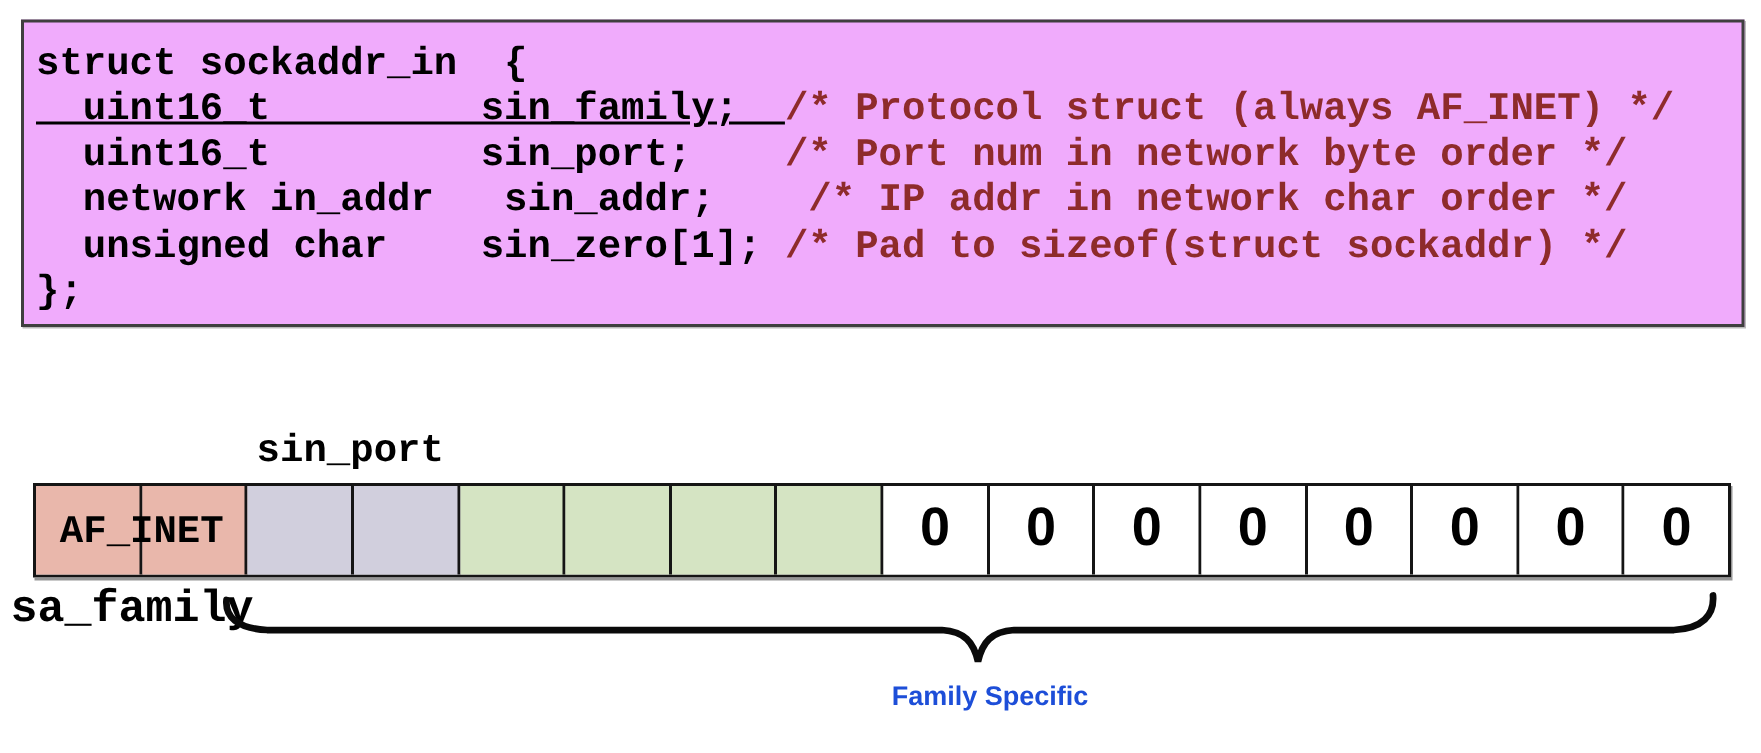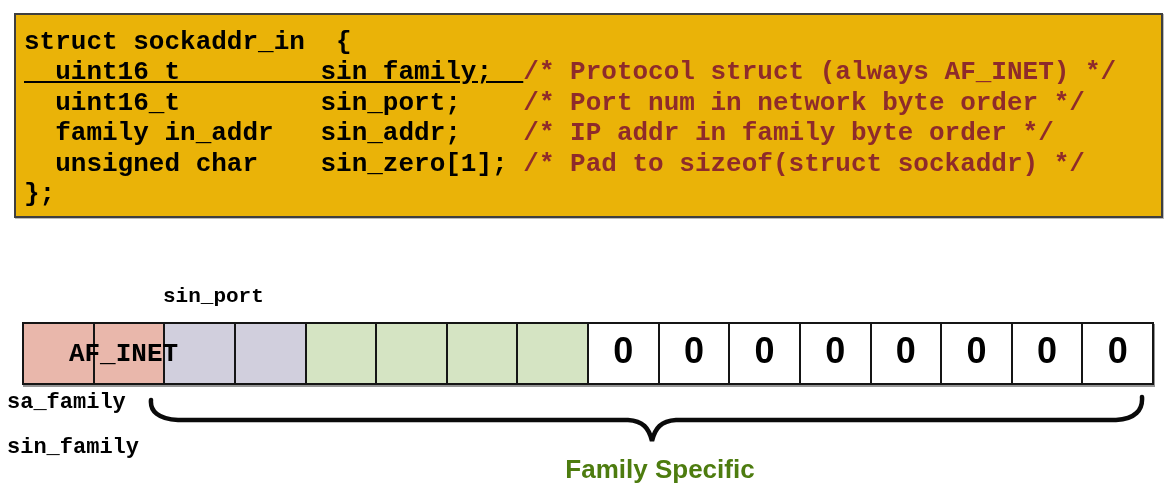--- a/index.html
+++ b/index.html
@@ -45,62 +45,63 @@
   .byte-cell:last-child{border-right:none;}
   .zero{
     font-family:"Liberation Sans",sans-serif;
     font-weight:bold;font-size:36px;color:#000;
     transform:translateY(-3px);
   }
   .af-inet-overlay{
     position:absolute;left:0;top:0;width:12.5%;height:100%;
     display:flex;align-items:center;justify-content:center;
     font-family:"Liberation Mono",monospace;font-weight:bold;
-    font-size:26px;color:#000;pointer-events:none;margin-left:29px;
+    font-size:26px;color:#000;pointer-events:none;
   }
   
   .row-top-labels{
     position:absolute;left:22px;top:285px;width:1128px;height:32px;
     pointer-events:none;
   }
   .top-label{
     position:absolute;top:0;height:32px;
+    text-align:center;
     font-family:"Liberation Mono",monospace;font-weight:bold;
-    font-size:21px;color:#000;
+    font-size:26px;color:#000;
   }
   .top-label.port{left:12.5%;width:12.5%;}
   .top-label.addr{left:25%;width:25%;}
   .left-label{
     position:absolute;left:7px;
     font-family:"Liberation Mono",monospace;font-weight:bold;
-    font-size:22px;color:#000;
+    font-size:30px;color:#000;
   }
   .left-label.sa{top:390px;}
   .left-label.sin{top:435px;}
   .brace-svg{
     position:absolute;left:0;top:0;width:1174px;height:502px;
     pointer-events:none;
   }
   .brace-label{
     position:absolute;left:540px;top:454px;width:240px;
     text-align:center;
     font-family:"Liberation Sans",sans-serif;
-    font-weight:bold;font-size:26px;color:#4d7c0f;
+    font-weight:bold;font-size:18px;color:#1d4ed8;
   }
 </style>
 </head>
 <body>
 
 <div id="slide">
 
-  <div class="code-box" id="codeBox" style="background: #eab308; border-color: rgb(63, 63, 63);">
+  <div class="code-box" id="codeBox" style="background: #f0abfc; border-color: rgb(63, 63, 63);">
       <div class="code-line"><span style="color: rgb(0, 0, 0);">struct sockaddr_in  {</span></div>
       <div class="code-line"><span style="color: rgb(0, 0, 0); text-decoration: underline;">  uint16_t         sin_family;  </span><span style="color: rgb(142, 43, 43);">/* Protocol struct (always AF_INET) */</span></div>
       <div class="code-line"><span style="color: rgb(0, 0, 0);">  uint16_t         sin_port;    </span><span style="color: rgb(142, 43, 43);">/* Port num in network byte order */</span></div>
-      <div class="code-line"><span style="color: rgb(0, 0, 0);">  family in_addr   sin_addr;    </span><span style="color: rgb(142, 43, 43);">/* IP addr in family byte order */</span></div>
+      <div class="code-line"><span style="color: rgb(0, 0, 0);">  network in_addr   sin_addr;    </span><span style="color: rgb(142, 43, 43);">/* IP addr in network char order */</span></div>
       <div class="code-line"><span style="color: rgb(0, 0, 0);">  unsigned char    sin_zero[1]; </span><span style="color: rgb(142, 43, 43);">/* Pad to sizeof(struct sockaddr) */</span></div>
       <div class="code-line"><span style="color: rgb(0, 0, 0);">};</span></div>
     </div>
 
   <div class="row-top-labels">
     <div class="top-label port">sin_port</div>
   </div>
 
   <div class="byte-row" id="byteRow" style="border-color: rgb(21, 21, 21);">
       <div class="byte-cell" style="background: rgb(233, 183, 171); border-right-color: rgb(21, 21, 21);"></div>
@@ -132,21 +133,20 @@
       </div>
       <div class="byte-cell" style="background: rgb(255, 255, 255); border-right-color: rgb(21, 21, 21);">
         <span class="zero">0</span>
       </div>
       <div class="byte-cell" style="background: rgb(255, 255, 255); border-right-color: rgb(21, 21, 21);">
         <span class="zero">0</span>
       </div>
     </div>
 
   <div class="left-label sa">sa_family</div>
-  <div class="left-label sin">sin_family</div>
 
   <svg class="brace-svg" viewBox="0 0 1174 502">
     <path d="M 151 400
              C 150 411, 158 419, 178 420
              L 628 420
              C 643 421, 649 428, 652 441
              C 655 428, 661 421, 676 420
              L 1116 420
              C 1135 419, 1143 410, 1142 397" fill="none" stroke="#0a0a0a" stroke-width="4.5" stroke-linecap="round"></path>
   </svg>

